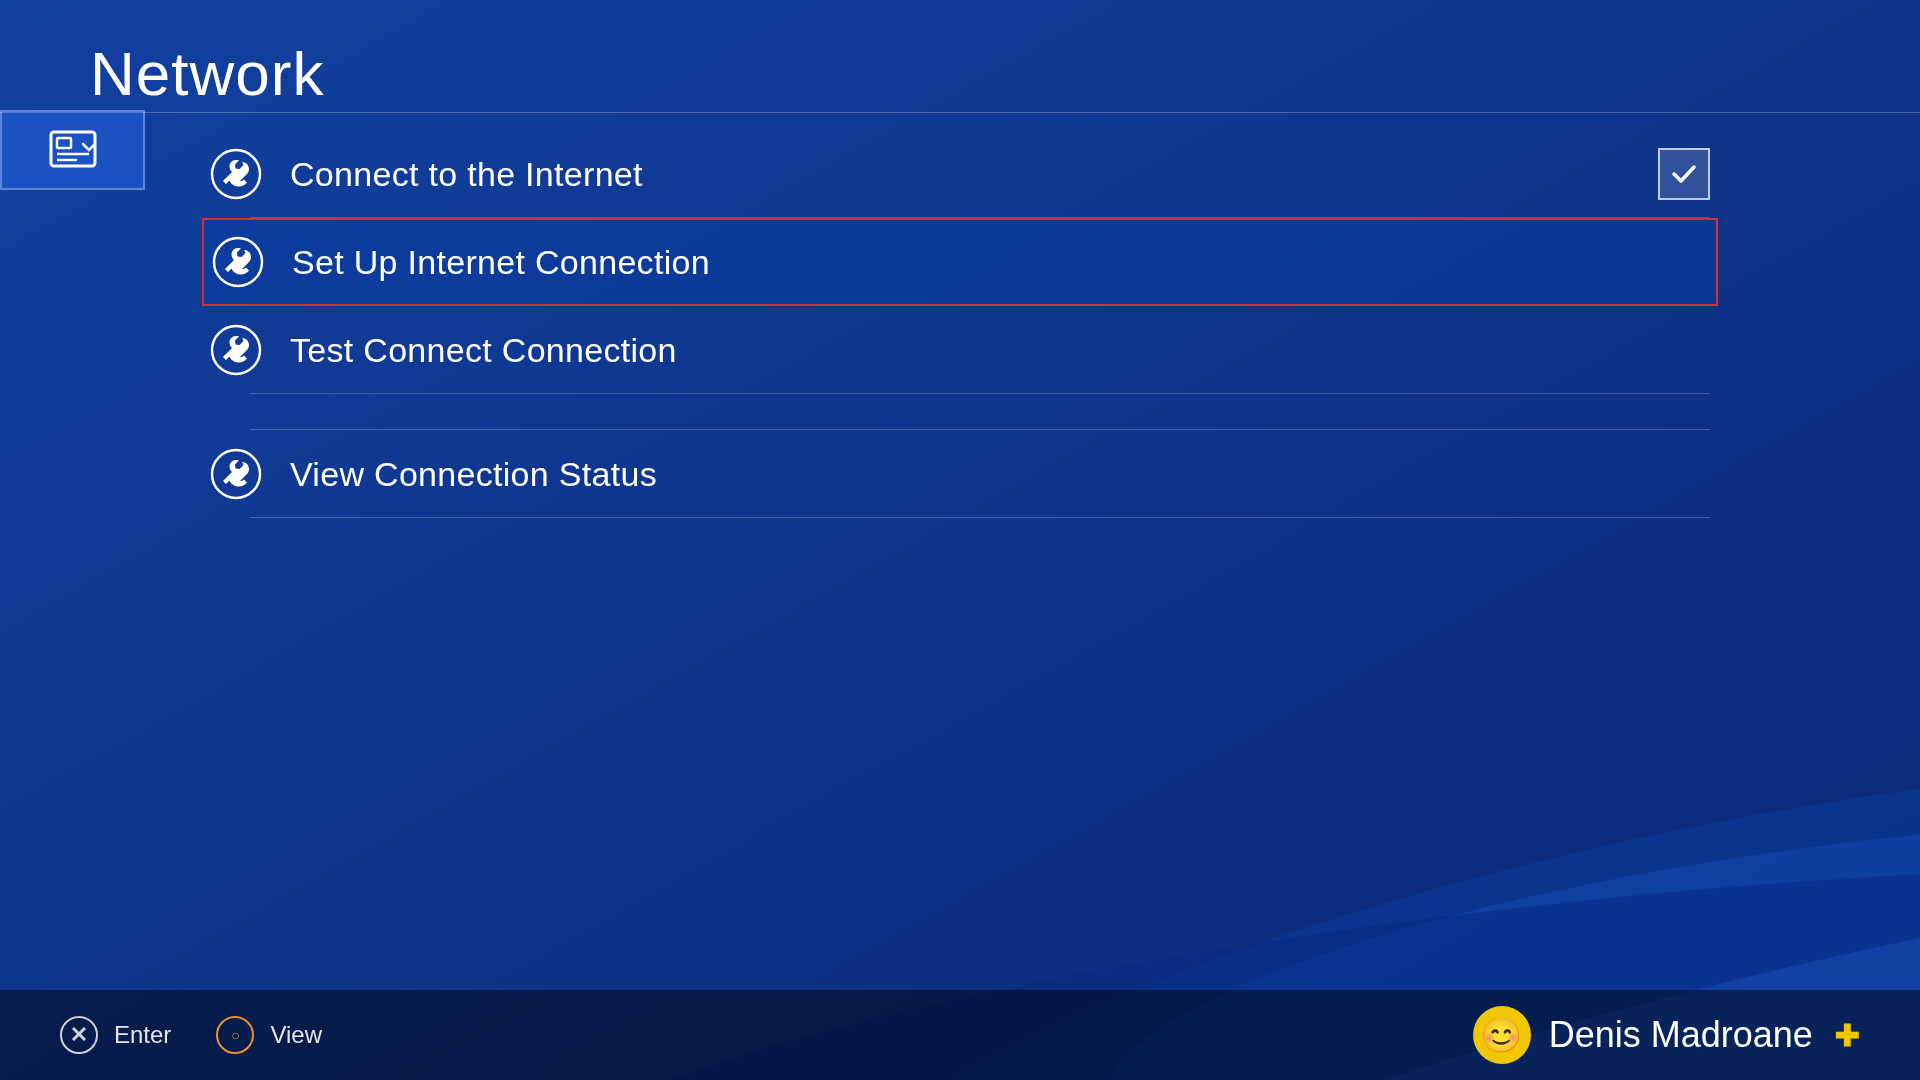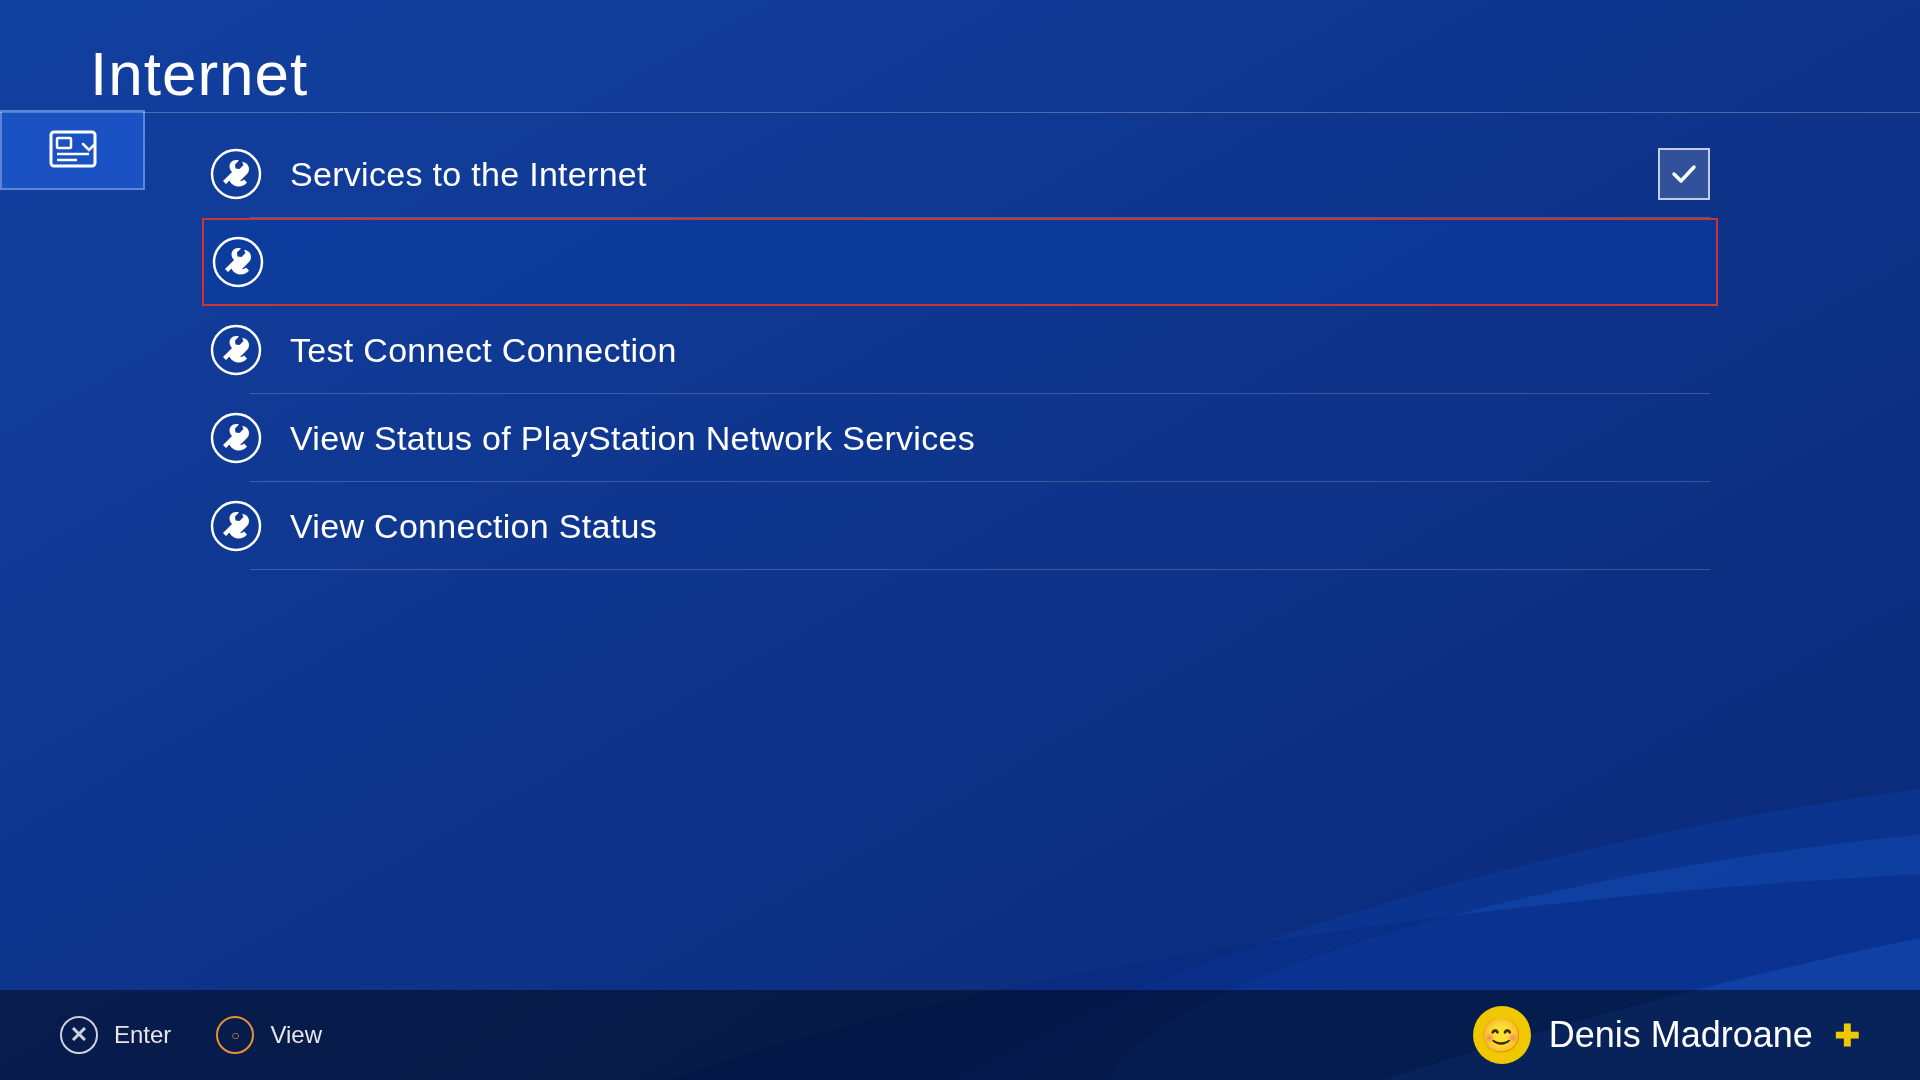--- a/index.html
+++ b/index.html
@@ -272,78 +272,70 @@
 <div class="screenshot-icon">
   <svg viewBox="0 0 52 52" fill="none" xmlns="http://www.w3.org/2000/svg">
     <rect x="4" y="8" width="44" height="34" rx="3" stroke="white" stroke-width="3" fill="none"></rect>
     <rect x="10" y="14" width="14" height="10" rx="1" stroke="white" stroke-width="2.5" fill="none"></rect>
     <line x1="10" y1="30" x2="42" y2="30" stroke="white" stroke-width="2.5"></line>
     <line x1="10" y1="36" x2="30" y2="36" stroke="white" stroke-width="2.5"></line>
     <path d="M36 20 L42 26 L48 20" stroke="white" stroke-width="2.5" fill="none" stroke-linecap="round"></path>
   </svg>
 </div>
 
-<h1 class="page-title">Internet</h1>
+<h1 class="page-title">Network</h1>
 
 <div class="title-divider"></div>
 
 <div class="menu-container">
 
   <div class="menu-item">
     <div class="menu-item-inner">
       <div class="item-icon">
         <svg viewBox="0 0 52 52" xmlns="http://www.w3.org/2000/svg">
           <circle cx="26" cy="26" r="24" stroke="white" stroke-width="2.5" fill="none"></circle>
           <path d="M32 14 C36 14 39 17 39 21 C39 23.5 37.8 25.7 36 27 L30 33 C31.5 33 33 32.5 34 31.5 L37 34.5 C35 37 32 38.5 28.5 38.5 C24.5 38.5 21 36 19.5 32.5 L16 36 L13 33 L22 24 C20.5 22.5 19.5 20.5 19.5 18.5 C19.5 14.9 22.4 12 26 12 C26 12 28 12 29 12.5 L25 16.5 L25.5 20.5 L29.5 21 L33.5 17 C33 15.5 32 14 32 14 Z" fill="white"></path>
         </svg>
       </div>
-      <span class="item-label">Services to the Internet</span>
+      <span class="item-label">Connect to the Internet</span>
       <div class="item-checkbox checked">
         <svg width="30" height="30" viewBox="0 0 30 30" xmlns="http://www.w3.org/2000/svg">
           <polyline points="5,15 12,22 25,8" stroke="white" stroke-width="3.5" fill="none" stroke-linecap="round" stroke-linejoin="round"></polyline>
         </svg>
       </div>
     </div>
     <div class="menu-item-divider"></div>
   </div>
 
   <div class="menu-item active">
     <div class="menu-item-inner">
       <div class="item-icon">
         <svg viewBox="0 0 52 52" xmlns="http://www.w3.org/2000/svg">
           <circle cx="26" cy="26" r="24" stroke="white" stroke-width="2.5" fill="none"></circle>
           <path d="M32 14 C36 14 39 17 39 21 C39 23.5 37.8 25.7 36 27 L30 33 C31.5 33 33 32.5 34 31.5 L37 34.5 C35 37 32 38.5 28.5 38.5 C24.5 38.5 21 36 19.5 32.5 L16 36 L13 33 L22 24 C20.5 22.5 19.5 20.5 19.5 18.5 C19.5 14.9 22.4 12 26 12 C26 12 28 12 29 12.5 L25 16.5 L25.5 20.5 L29.5 21 L33.5 17 C33 15.5 32 14 32 14 Z" fill="white"></path>
         </svg>
       </div>
+      <span class="item-label">Set Up Internet Connection</span>
     </div>
   </div>
 
   <div class="menu-item">
     <div class="menu-item-inner">
       <div class="item-icon">
         <svg viewBox="0 0 52 52" xmlns="http://www.w3.org/2000/svg">
           <circle cx="26" cy="26" r="24" stroke="white" stroke-width="2.5" fill="none"></circle>
           <path d="M32 14 C36 14 39 17 39 21 C39 23.5 37.8 25.7 36 27 L30 33 C31.5 33 33 32.5 34 31.5 L37 34.5 C35 37 32 38.5 28.5 38.5 C24.5 38.5 21 36 19.5 32.5 L16 36 L13 33 L22 24 C20.5 22.5 19.5 20.5 19.5 18.5 C19.5 14.9 22.4 12 26 12 C26 12 28 12 29 12.5 L25 16.5 L25.5 20.5 L29.5 21 L33.5 17 C33 15.5 32 14 32 14 Z" fill="white"></path>
         </svg>
       </div>
       <span class="item-label">Test Connect Connection</span>
     </div>
     <div class="menu-item-divider"></div>
   </div>
 
   <div class="menu-item">
-    <div class="menu-item-inner">
-      <div class="item-icon">
-        <svg viewBox="0 0 52 52" xmlns="http://www.w3.org/2000/svg">
-          <circle cx="26" cy="26" r="24" stroke="white" stroke-width="2.5" fill="none"></circle>
-          <path d="M32 14 C36 14 39 17 39 21 C39 23.5 37.8 25.7 36 27 L30 33 C31.5 33 33 32.5 34 31.5 L37 34.5 C35 37 32 38.5 28.5 38.5 C24.5 38.5 21 36 19.5 32.5 L16 36 L13 33 L22 24 C20.5 22.5 19.5 20.5 19.5 18.5 C19.5 14.9 22.4 12 26 12 C26 12 28 12 29 12.5 L25 16.5 L25.5 20.5 L29.5 21 L33.5 17 C33 15.5 32 14 32 14 Z" fill="white"></path>
-        </svg>
-      </div>
-      <span class="item-label">View Status of PlayStation Network Services</span>
-    </div>
     <div class="menu-item-divider"></div>
   </div>
 
   <div class="menu-item">
     <div class="menu-item-inner">
       <div class="item-icon">
         <svg viewBox="0 0 52 52" xmlns="http://www.w3.org/2000/svg">
           <circle cx="26" cy="26" r="24" stroke="white" stroke-width="2.5" fill="none"></circle>
           <path d="M32 14 C36 14 39 17 39 21 C39 23.5 37.8 25.7 36 27 L30 33 C31.5 33 33 32.5 34 31.5 L37 34.5 C35 37 32 38.5 28.5 38.5 C24.5 38.5 21 36 19.5 32.5 L16 36 L13 33 L22 24 C20.5 22.5 19.5 20.5 19.5 18.5 C19.5 14.9 22.4 12 26 12 C26 12 28 12 29 12.5 L25 16.5 L25.5 20.5 L29.5 21 L33.5 17 C33 15.5 32 14 32 14 Z" fill="white"></path>
         </svg>

